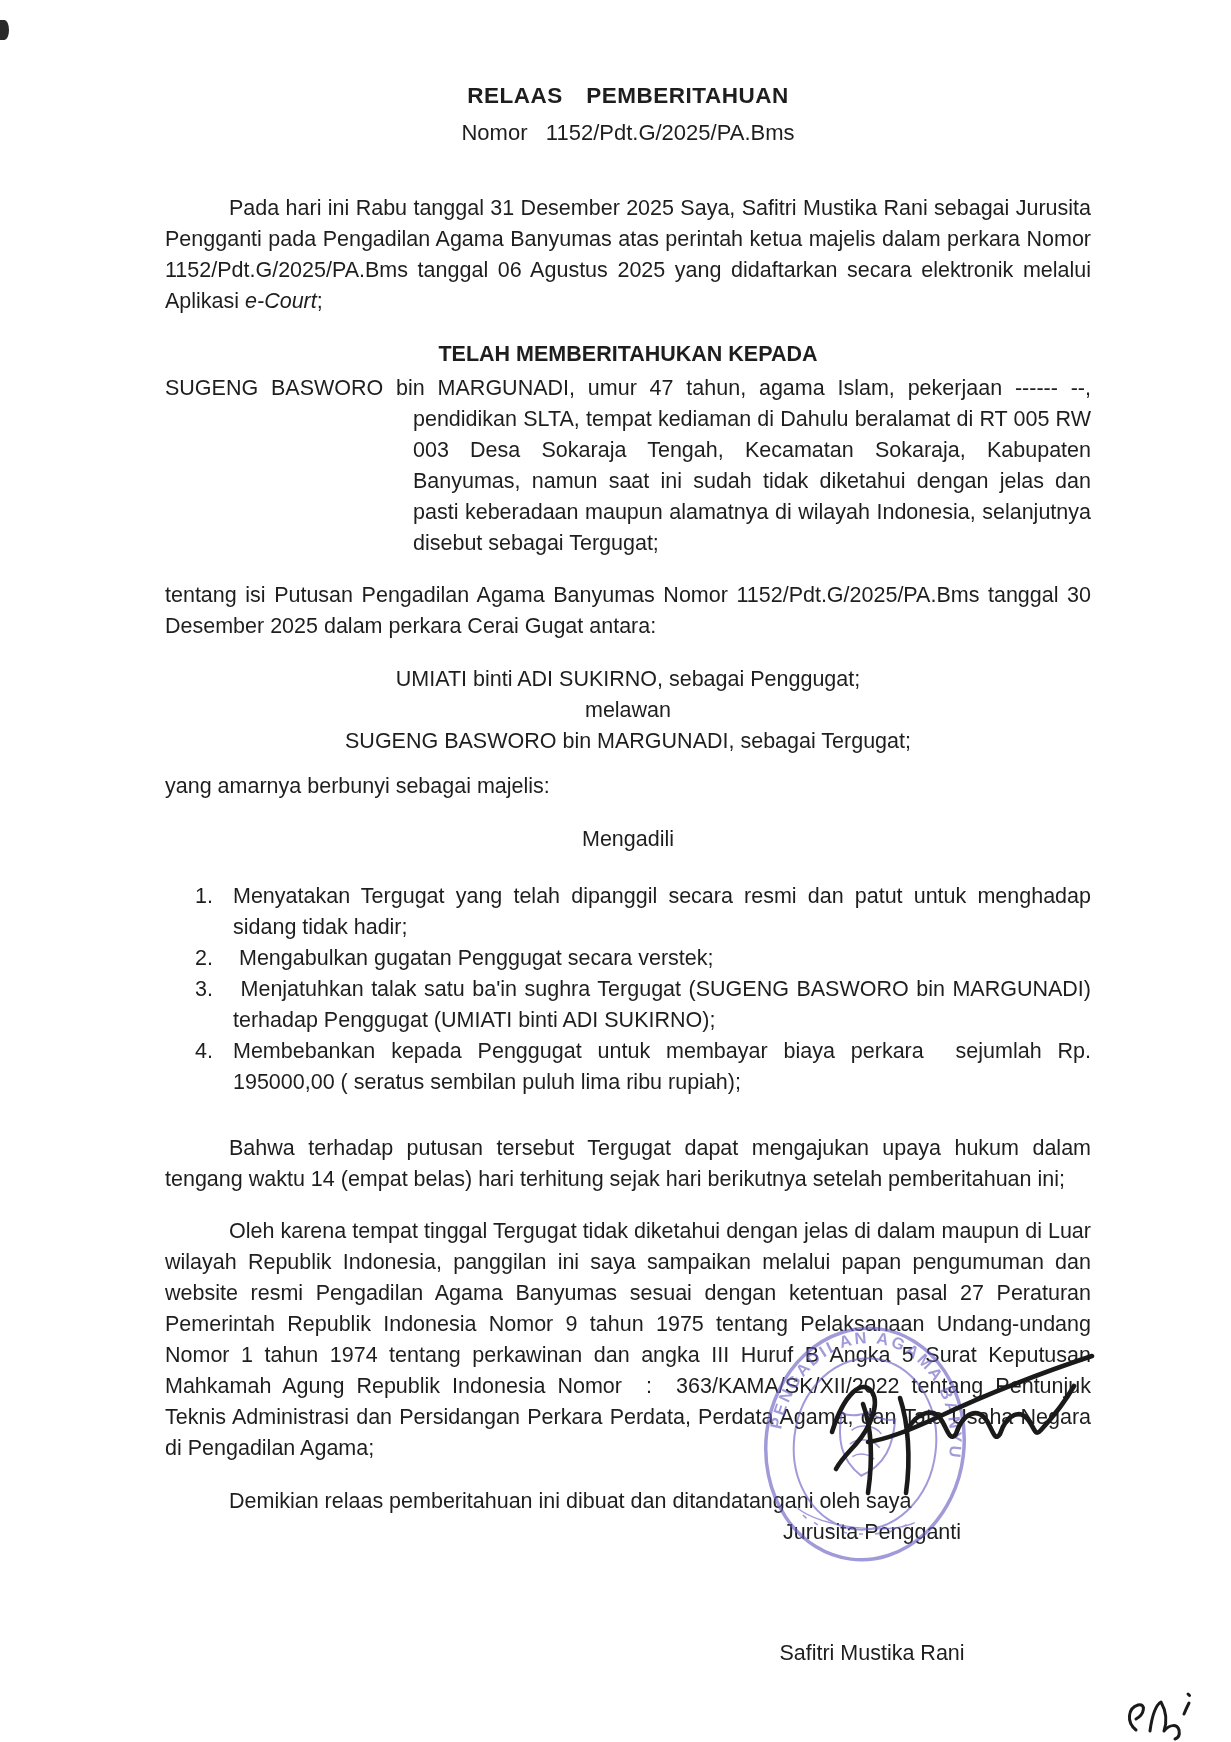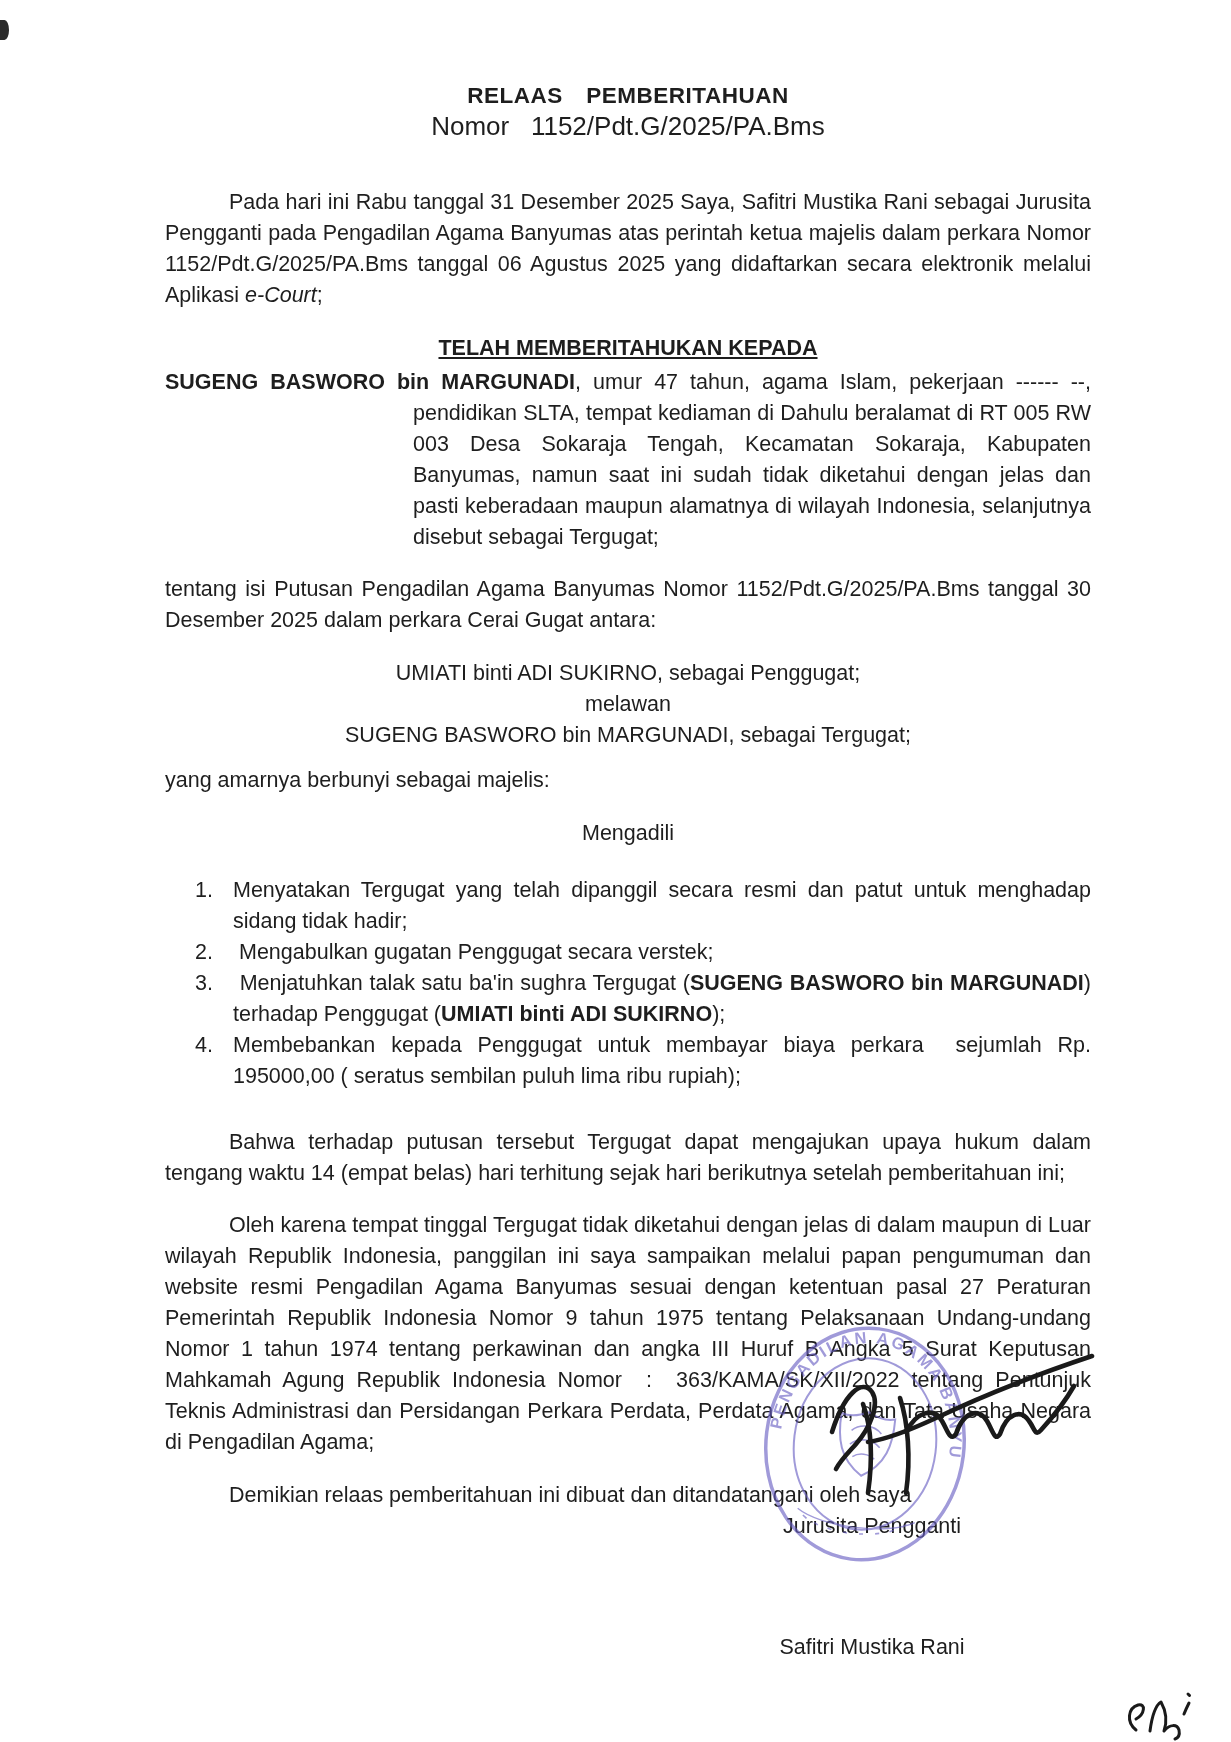--- a/index.html
+++ b/index.html
@@ -14,32 +14,32 @@
   .content{
     position:absolute;
     left:165px;top:0;
     width:926px;
     font-size:21.5px;
     line-height:31px;
   }
   .pre{white-space:pre-wrap;}
   .center{text-align:center;}
   .just{text-align:justify;}
-  .b{font-weight:700;}
+  .b{font-weight:400;}
   .i{font-style:italic;}
   .doc-title{
     margin-top:80px;
     font-weight:700;
     letter-spacing:.5px;
     word-spacing:5px;
     font-size:22.5px;
   }
-  .doc-number{font-size:26px;}
+  .doc-number{margin-top:6px;font-size:22px;}
   .p-open{margin-top:45px;text-indent:64px;}
-  .h-center{margin-top:3px;font-weight:700;text-decoration:underline;}
+  .h-center{margin-top:3px;font-weight:700;}
   .party{margin-top:3px;padding-left:248px;text-indent:-248px;}
   .regarding{margin-top:0;}
   .ruling-intro{margin-top:14px;}
   .ruling-head{margin-top:22px;margin-bottom:26px;font-weight:400;}
   .olist{margin-left:30px;}
   .li{display:flex;}
   .li .num{width:38px;flex:0 0 38px;}
   .li .itext{flex:1;text-align:justify;white-space:pre-wrap;}
   .p-close{margin-top:35px;text-indent:64px;}
   .p-pub{text-indent:64px;}

